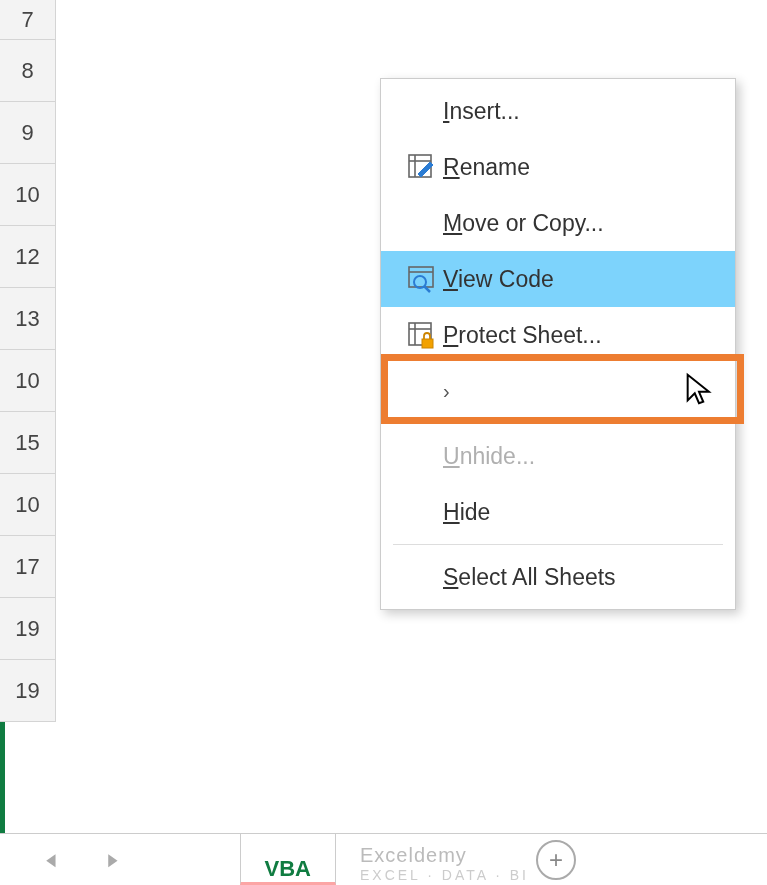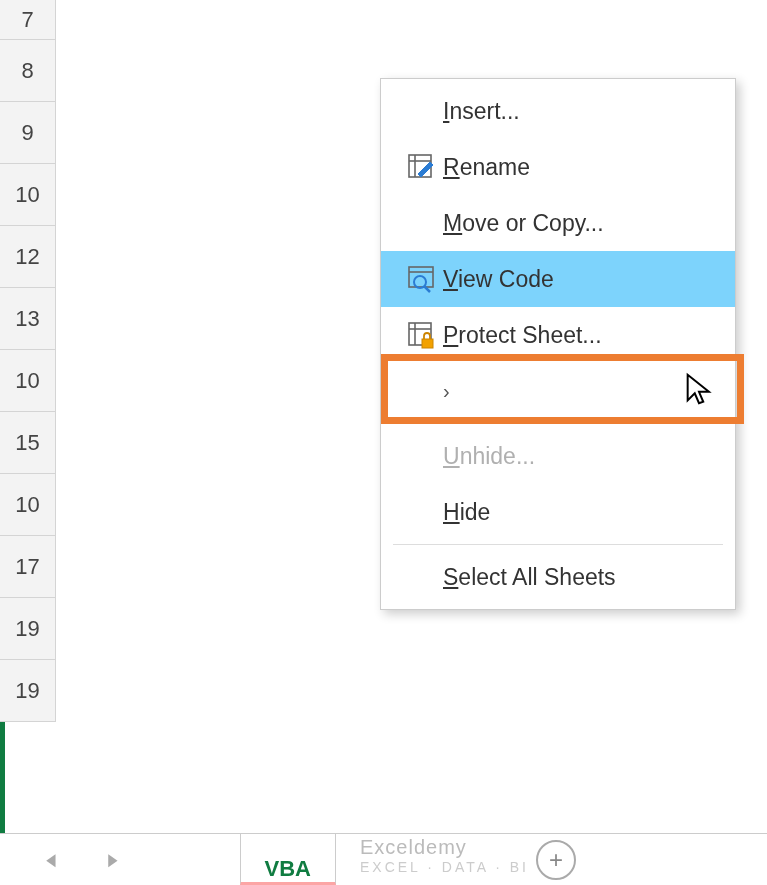--- a/index.html
+++ b/index.html
@@ -63,21 +63,21 @@
     color: #107c41;
     border-left: 1px solid #ccc;
     border-right: 1px solid #ccc;
     border-bottom: 3px solid #fca5a5;
     margin-left: 90px;
     position: relative;
   }
   .watermark {
     position: absolute;
     left: 360px;
-    bottom: 10px;
+    bottom: 2px;
     font-size: 20px;
     color: #bbb;
     letter-spacing: 1px;
   }
   .watermark small { display:block; font-size:14px; letter-spacing:3px; color:#ccc; }
   .new-sheet {
     width: 40px; height: 40px;
     border: 2px solid #aaa;
     border-radius: 50%;
     display: flex;

